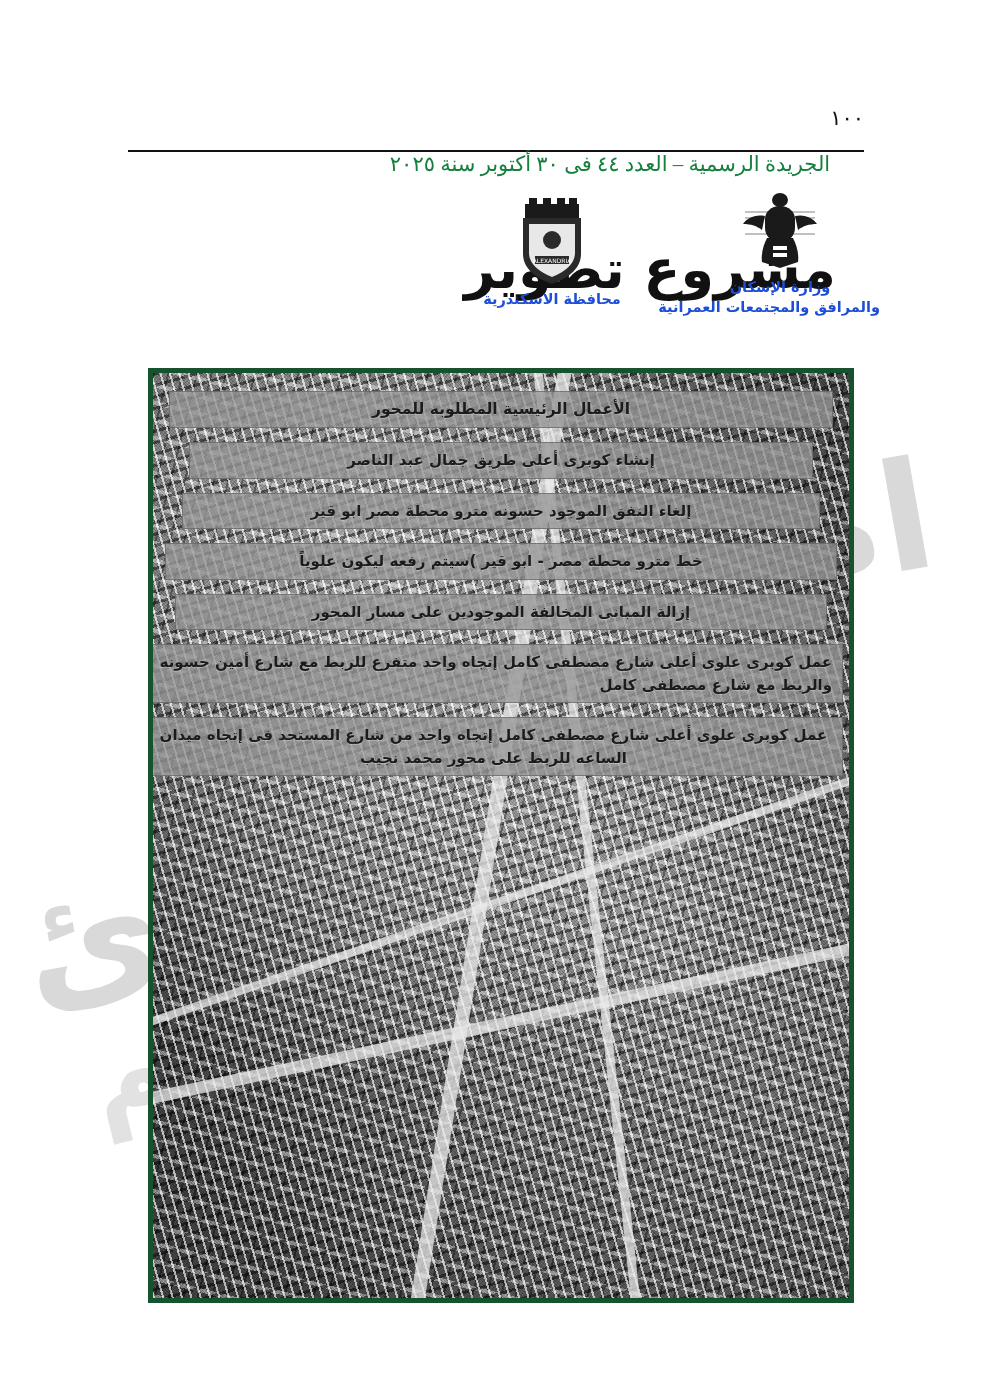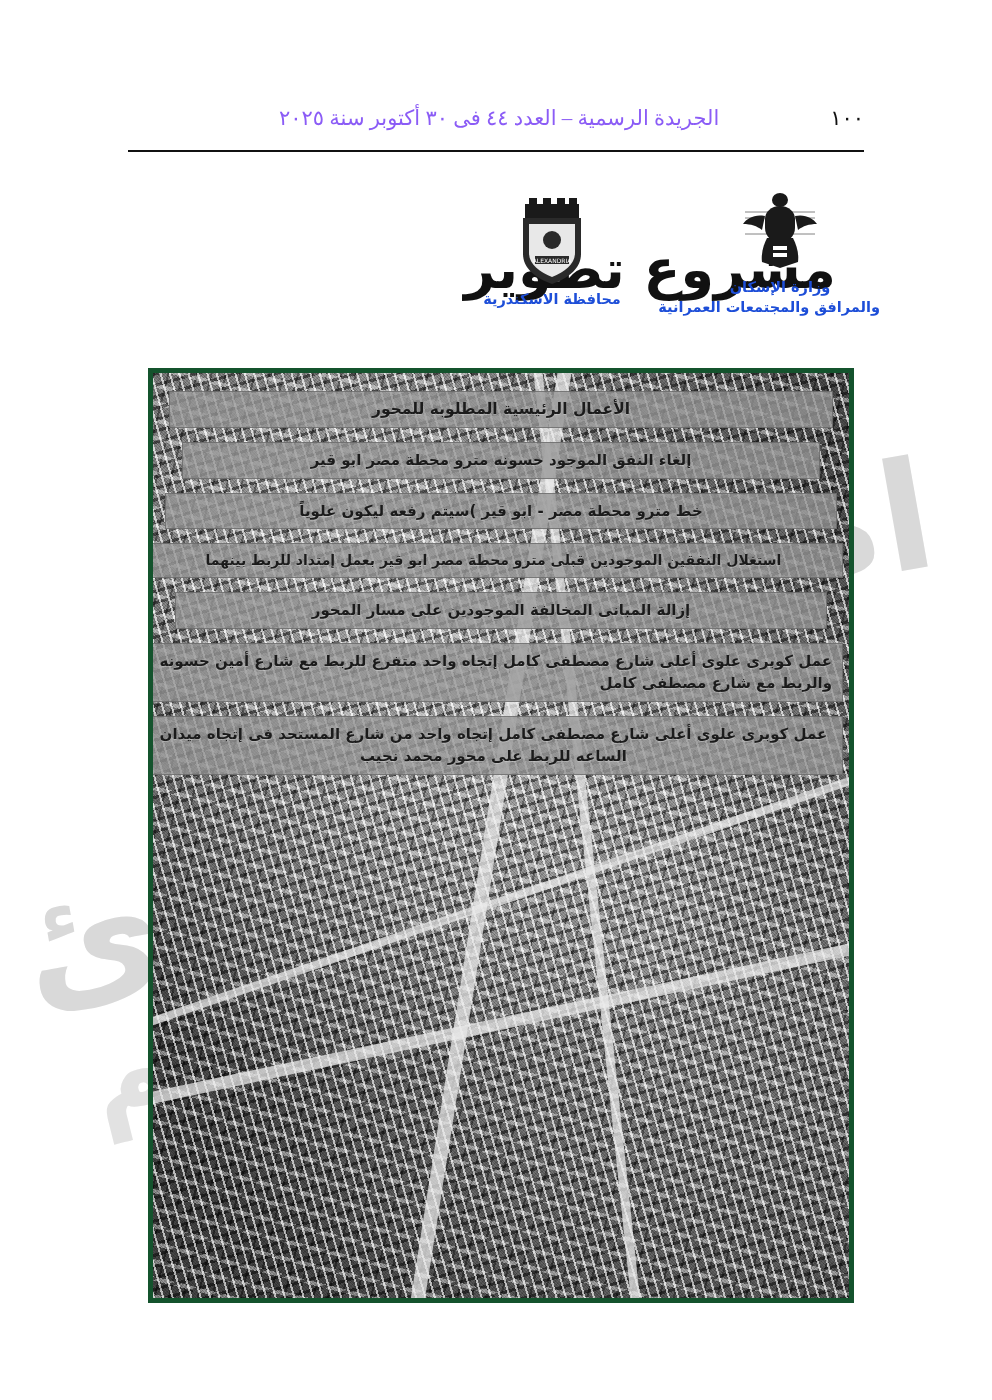--- a/index.html
+++ b/index.html
@@ -33,26 +33,26 @@
   }
   .page-number {
     font-size: 21px;
     letter-spacing: 1px;
     color: #111;
     padding-top: 2px;
     white-space: nowrap;
   }
   .header-title {
     flex: 1;
-    text-align: center;
     font-size: 21px;
-    color: #8b5cf6;
+    color: #15803d;
     white-space: nowrap;
     padding-top: 2px;
     padding-left: 40px;
+    margin-top: 46px;
   }
 
   
   .watermark {
     position: absolute;
     inset: 0;
     pointer-events: none;
     z-index: 0;
   }
   .wm-text {
@@ -286,21 +286,21 @@
   <div class="photo-wrap">
     <div class="photo-bg"></div>
     <div class="photo-noise"></div>
     <div class="road road-a"></div>
     <div class="road road-b"></div>
     <div class="road road-c"></div>
     <div class="road road-d"></div>
 
     <div class="bars">
       <div class="bar b1">الأعمال الرئيسية المطلوبه للمحور</div>
+      <div class="bar b2">إنشاء كوبرى أعلى طريق جمال عبد الناصر</div>
       <div class="bar b3">إلغاء النفق الموجود حسونه مترو محطة مصر ابو قير</div>
       <div class="bar b4">خط مترو محطة مصر - ابو قير )سيتم رفعه ليكون علوياً</div>
-      <div class="bar b5">استغلال النفقين الموجودين قبلى مترو محطة مصر ابو قير بعمل إمتداد للربط بينهما</div>
       <div class="bar b6">إزالة المبانى المخالفة الموجودين على مسار المحور</div>
       <div class="bar b7">عمل كوبرى علوى أعلى شارع مصطفى كامل إتجاه واحد متفرع للربط مع شارع أمين حسونه  والربط مع شارع مصطفى كامل</div>
       <div class="bar b8">عمل كوبرى علوى أعلى شارع مصطفى كامل إتجاه واحد من شارع المستحد فى إتجاه ميدان الساعه للربط على محور محمد نجيب</div>
     </div>
   </div>
 </div>
 
 </body></html>

